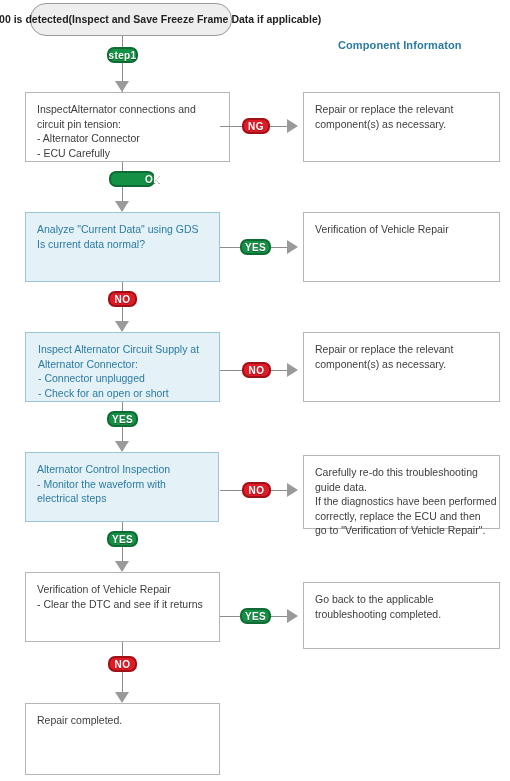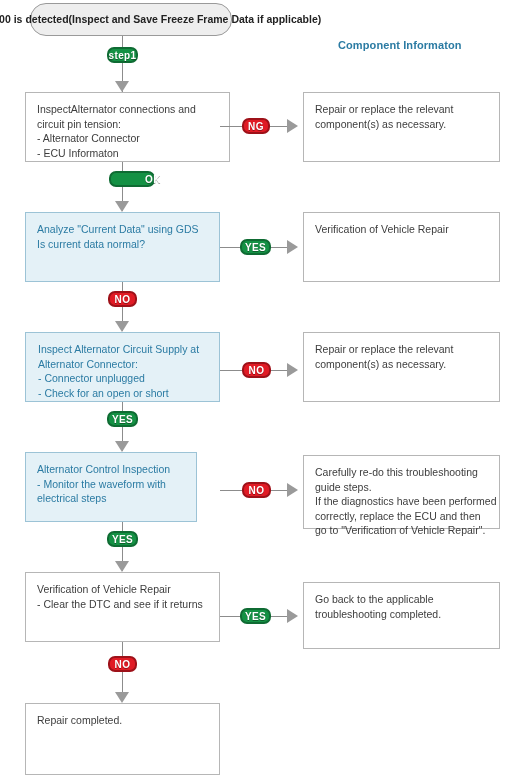--- a/index.html
+++ b/index.html
@@ -141,21 +141,21 @@
 <div id="component-info">Component Informaton</div>
 
 <div class="vline" style="left:122px; top:36px; height:56px;"></div>
 <div class="badge yes" style="left:107px; top:47px; width:31px; height:16px;">step1</div>
 <div class="arrow-down" style="left:115px; top:81px;"></div>
 
 <div class="box" id="step1-box" style="left:25px; top:92px; width:205px; height:70px;">
   <div class="tline">InspectAlternator connections and</div>
   <div class="tline">circuit pin tension:</div>
   <div class="tline">- Alternator Connector</div>
-  <div class="tline">- ECU Informaton</div>
+  <div class="tline">- ECU Carefully</div>
 </div>
 <div class="hline" style="left:220px; top:126px; width:22px;"></div>
 <div class="badge ng" style="left:242px; top:118px; width:28px; height:16px;">
     <span>NG</span>
   </div>
 <div class="hline" style="left:270px; top:126px; width:17px;"></div>
 <div class="arrow-right" style="left:287px; top:119px;"></div>
 <div class="box" style="left:303px; top:92px; width:197px; height:70px;">
   <div class="tline">Repair or replace the relevant</div>
   <div class="tline">component(s) as necessary.</div>
@@ -203,34 +203,34 @@
   <div class="tline">Repair or replace the relevant</div>
   <div class="tline">component(s) as necessary.</div>
 </div>
 
 <div class="vline" style="left:122px; top:402px; height:49px;"></div>
 <div class="badge yes" style="left:107px; top:411px; width:31px; height:16px;">
     <span>YES</span>
   </div>
 <div class="arrow-down" style="left:115px; top:441px;"></div>
 
-<div class="box highlight" style="left:25px; top:452px; width:172px; height:70px;">
+<div class="box highlight" style="left:25px; top:452px; width:194px; height:70px;">
   <div class="tline">Alternator Control Inspection</div>
   <div class="tline">- Monitor the waveform with</div>
   <div class="tline">electrical steps</div>
 </div>
 <div class="hline" style="left:220px; top:490px; width:22px;"></div>
 <div class="badge no" style="left:242px; top:482px; width:29px; height:16px;">
     <span>NO</span>
   </div>
 <div class="hline" style="left:271px; top:490px; width:16px;"></div>
 <div class="arrow-right" style="left:287px; top:483px;"></div>
 <div class="box" style="left:303px; top:455px; width:197px; height:74px;">
   <div class="tline">Carefully re-do this troubleshooting</div>
-  <div class="tline">guide steps.</div>
+  <div class="tline">guide data.</div>
   <div class="tline">If the diagnostics have been performed</div>
   <div class="tline">correctly, replace the ECU and then</div>
   <div class="tline">go to "Verification of Vehicle Repair".</div>
 </div>
 
 <div class="vline" style="left:122px; top:522px; height:49px;"></div>
 <div class="badge yes" style="left:107px; top:531px; width:31px; height:16px;">
     <span>YES</span>
   </div>
 <div class="arrow-down" style="left:115px; top:561px;"></div>

